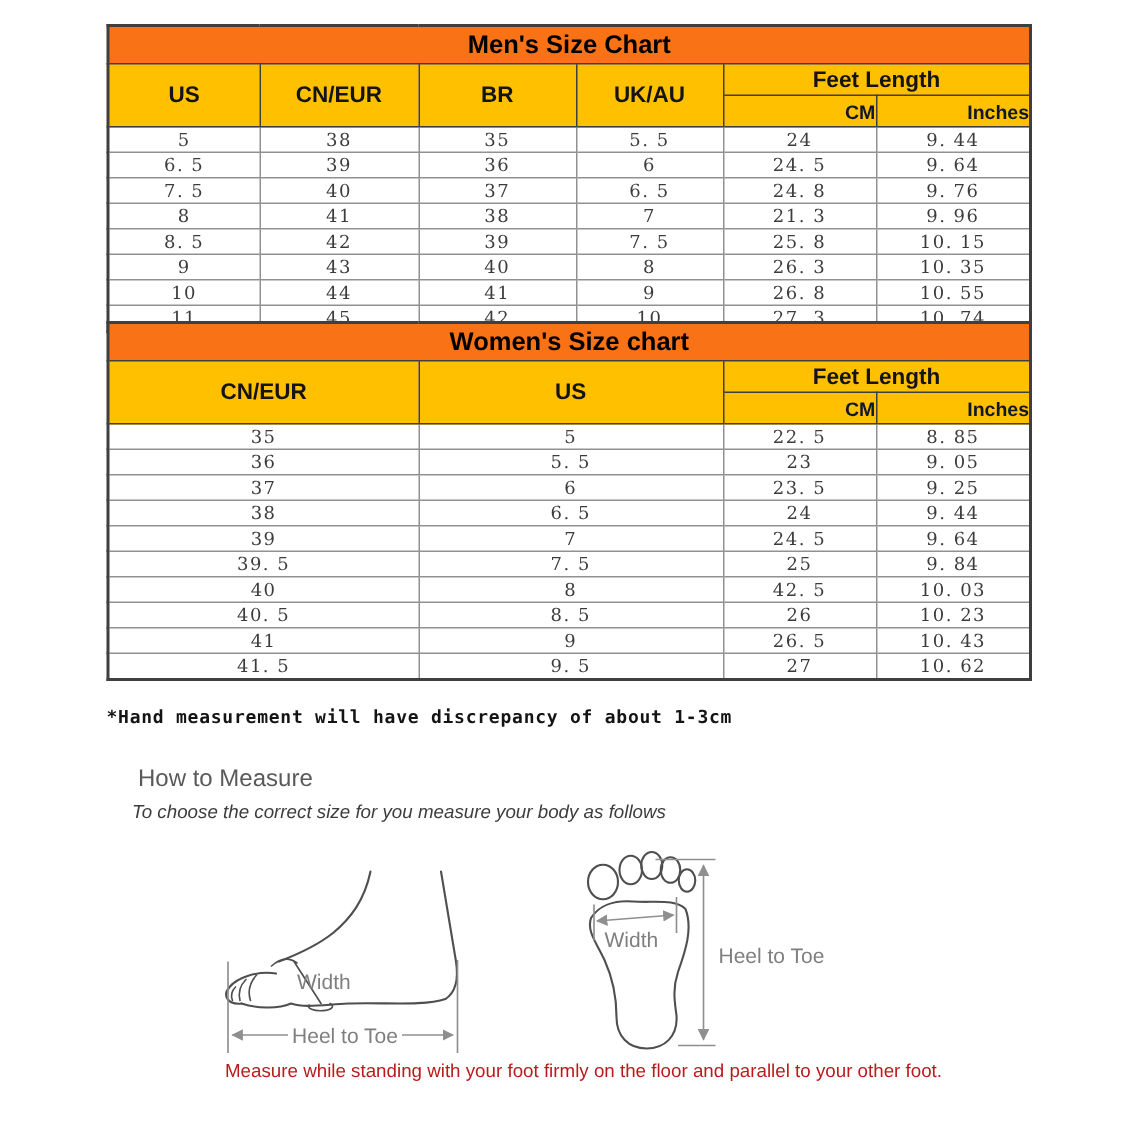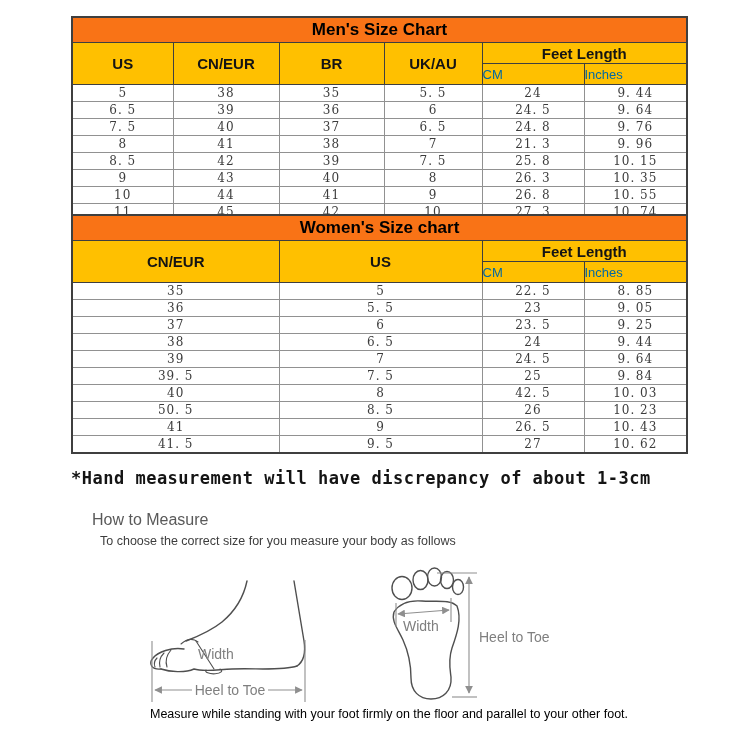--- a/index.html
+++ b/index.html
@@ -27,46 +27,46 @@
   .title-row th{
     background:#f97316;color:#000;font-weight:bold;font-size:17px;
     height:24px;border:1px solid var(--border-dark);text-align:center;padding:0;
   }
   th.hdr{
     background:var(--header-bg);color:#141414;font-weight:bold;font-size:15px;
     border:1px solid var(--border-dark);text-align:center;padding:0;
   }
   th.feet{height:20px;margin-left:42px;}
   th.sub{
-    background:var(--header-bg);color:#0369a1;font-weight:normal;font-size:13px;
-    height:20px;border:1px solid var(--border-dark);text-align:left;padding:0;
+    background:var(--header-bg);color:#0f172a;font-weight:bold;font-size:13px;
+    height:20px;border:1px solid var(--border-dark);text-align:right;padding:0;
   }
   tbody td{
     border:1px solid var(--border-light);
     height:16px;line-height:16px;padding:0;text-align:center;
     font-family:"DejaVu Serif",serif;font-size:12px;color:var(--data-text);
     letter-spacing:1px;white-space:nowrap;overflow:hidden;
   }
   .notes{
     position:absolute;left:71px;top:469px;
     font-family:"DejaVu Sans Mono",monospace;font-weight:bold;
-    font-size:17px;line-height:19px;color:var(--note-text);
+    font-size:12px;line-height:19px;color:var(--note-text);
     letter-spacing:0.5px;white-space:nowrap;
   }
   .htm-heading{
     position:absolute;left:92px;top:511px;
     font-size:16px;color:var(--gray-text);
   }
   .htm-sub{
-    position:absolute;left:100px;top:534px;
-    font-size:12.5px;color:#3d3d3d;
+    position:absolute;left:88px;top:534px;
+    font-size:12.5px;color:#3d3d3d;font-style:italic;
   }
   .measure-caption{
     position:absolute;left:150px;top:707px;
-    font-size:12.5px;color:#000000;white-space:nowrap;
+    font-size:12.5px;color:#b91c1c;white-space:nowrap;
   }
   svg.feet{position:absolute;left:0;top:558px;}
   svg.feet .outline{fill:none;stroke:var(--line-art);stroke-width:1.4;stroke-linecap:round;}
   svg.feet .thin{fill:none;stroke:var(--line-art);stroke-width:1.1;stroke-linecap:round;}
   svg.feet .meas{fill:none;stroke:var(--measure);stroke-width:1.1;}
   svg.feet text{font-family:"Liberation Sans",sans-serif;font-size:14px;fill:#7f7f7f;}
 </style>
 </head>
 <body>
 
@@ -221,21 +221,21 @@
         <td>25</td>
         <td>9. 84</td>
       </tr>
       <tr>
         <td>40</td>
         <td>8</td>
         <td>42. 5</td>
         <td>10. 03</td>
       </tr>
       <tr>
-        <td>50. 5</td>
+        <td>40. 5</td>
         <td>8. 5</td>
         <td>26</td>
         <td>10. 23</td>
       </tr>
       <tr>
         <td>41</td>
         <td>9</td>
         <td>26. 5</td>
         <td>10. 43</td>
       </tr>

